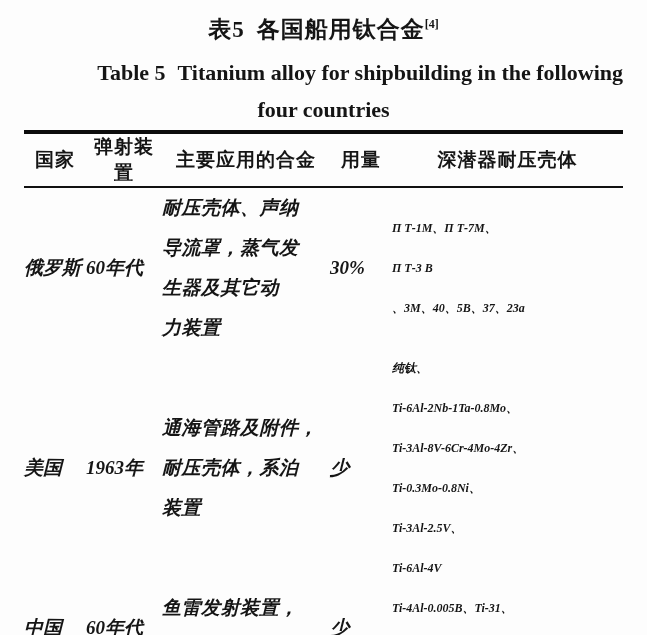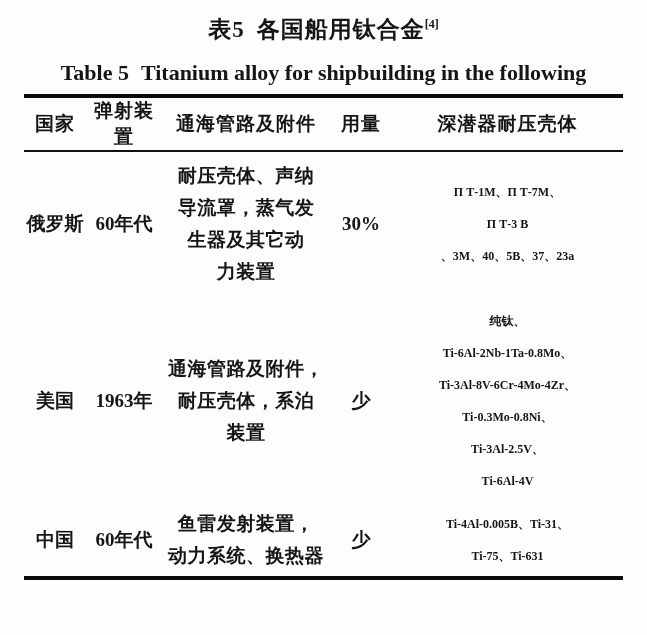--- a/index.html
+++ b/index.html
@@ -29,21 +29,21 @@
     line-height: 32px;
     margin-top: 2px;
     letter-spacing: 1px;
   }
   .title-zh .zh-main { margin-left: 12px; }
   .title-zh sup {
     font-size: 12px;
     letter-spacing: 0;
   }
   .title-en {
-    text-align: center;
+    text-align: right;
     font-size: 22px;
     font-weight: bold;
     line-height: 30px;
     margin-top: 12px;
   }
   .title-en .en-label { margin-right: 12px; }
   .title-en2 {
     text-align: center;
     font-size: 22px;
     font-weight: bold;
@@ -72,25 +72,26 @@
     height: 40px;
     text-align: center;
     vertical-align: middle;
     border-bottom: 2px solid #111;
     padding: 0;
     letter-spacing: 1px;
   }
   td {
     font-size: 19px;
     font-weight: bold;
-    text-align: center;
+    text-align: left;
     vertical-align: middle;
     padding: 0;
     white-space: pre-line;
-    line-height: 32px;
+    line-height: 40px;
+    font-style: italic;
   }
   td.cell-alloys { font-size: 12px; letter-spacing: 0; }
   td.cell-parts  { letter-spacing: 0.5px; }
 
   tr.row-0 { height: 146px; }
   tr.row-1 { height: 208px; }
   tr.row-2 { height: 34px; }
   tr.row-3 { height: 73px; }
 </style>
 </head>
@@ -99,34 +100,35 @@
 <div class="page">
 
   <div class="title-zh">
     <span>表5</span><span class="zh-main">各国船用钛合金</span><sup>[4]</sup>
   </div>
 
   <div class="title-en">
     <span class="en-label">Table 5</span><span>Titanium alloy for shipbuilding in the following</span>
   </div>
 
+  <div class="title-en2">four countries</div>
 
   <table class="alloy-table">
     <colgroup>
       <col class="c-country">
       <col class="c-start">
       <col class="c-parts">
       <col class="c-usage">
       <col class="c-alloys">
     </colgroup>
     <thead>
       <tr>
         <th>国家</th>
         <th>弹射装置</th>
-        <th>通海管路及附件</th>
+        <th>主要应用的合金</th>
         <th>用量</th>
         <th>深潜器耐压壳体</th>
       </tr>
     </thead>
     <tbody>
       <tr class="row-0">
         <td class="cell-country">俄罗斯</td>
         <td class="cell-start">60年代</td>
         <td class="cell-parts">耐压壳体、声纳
 导流罩，蒸气发

